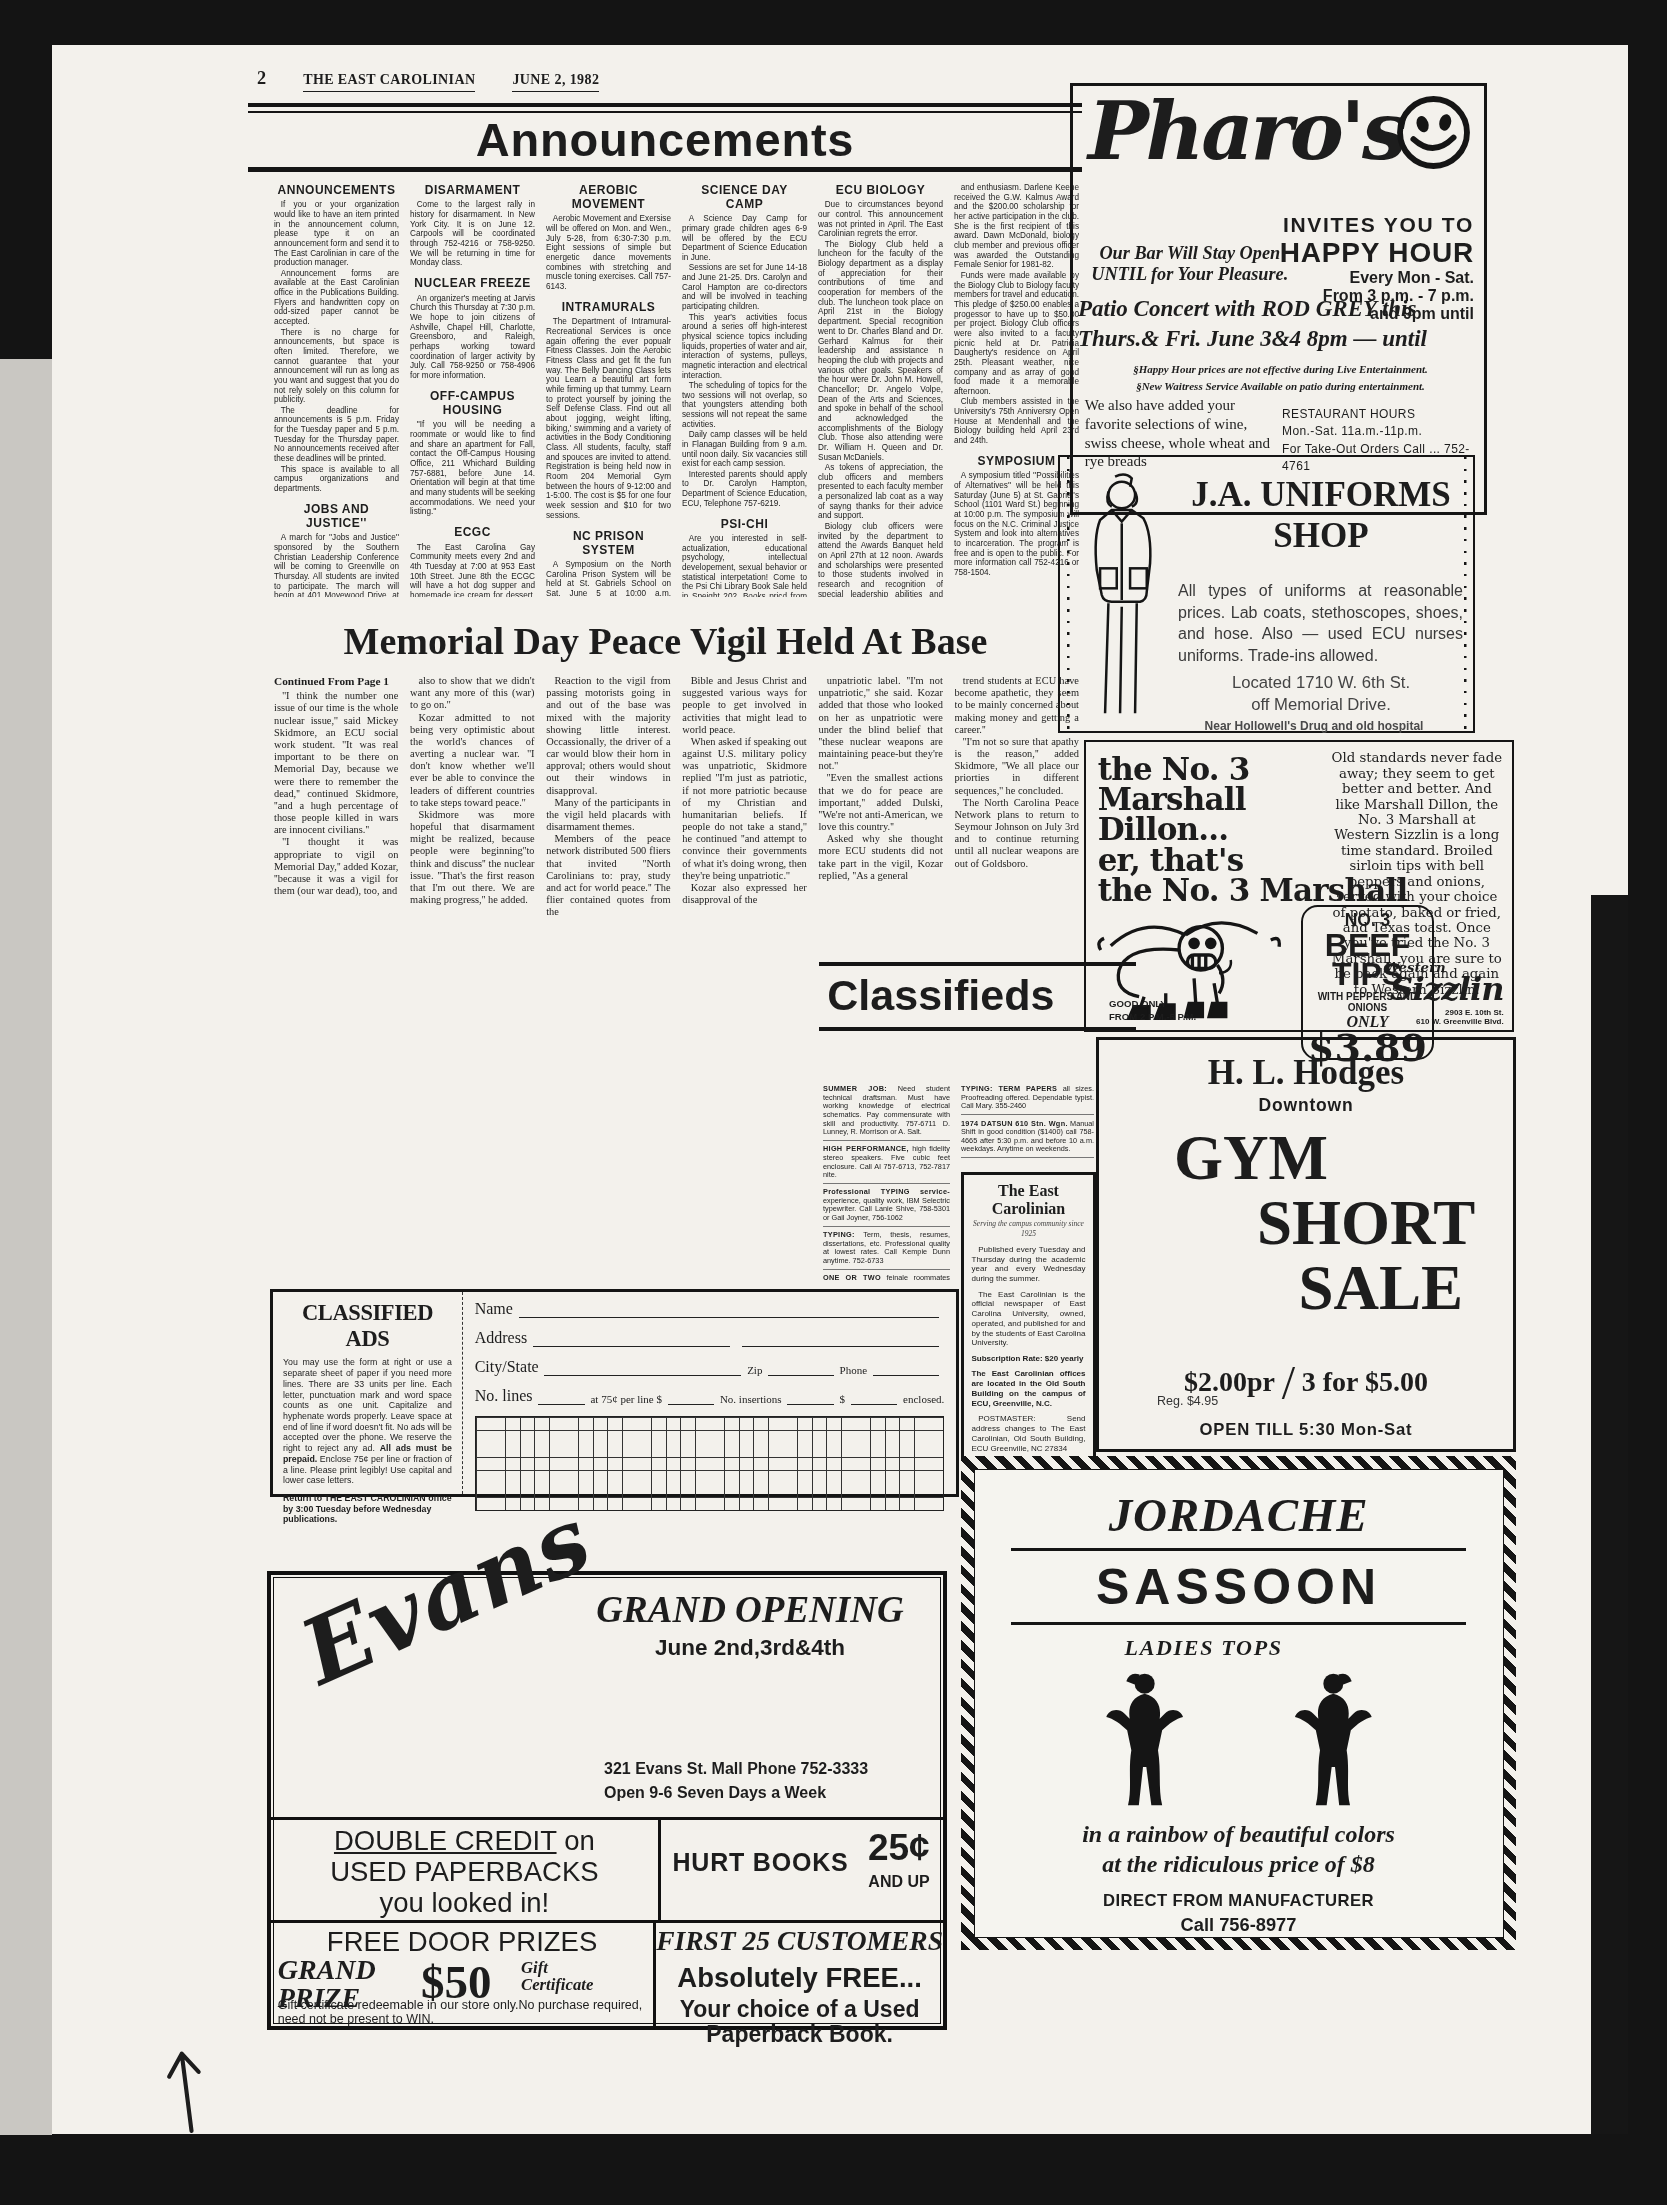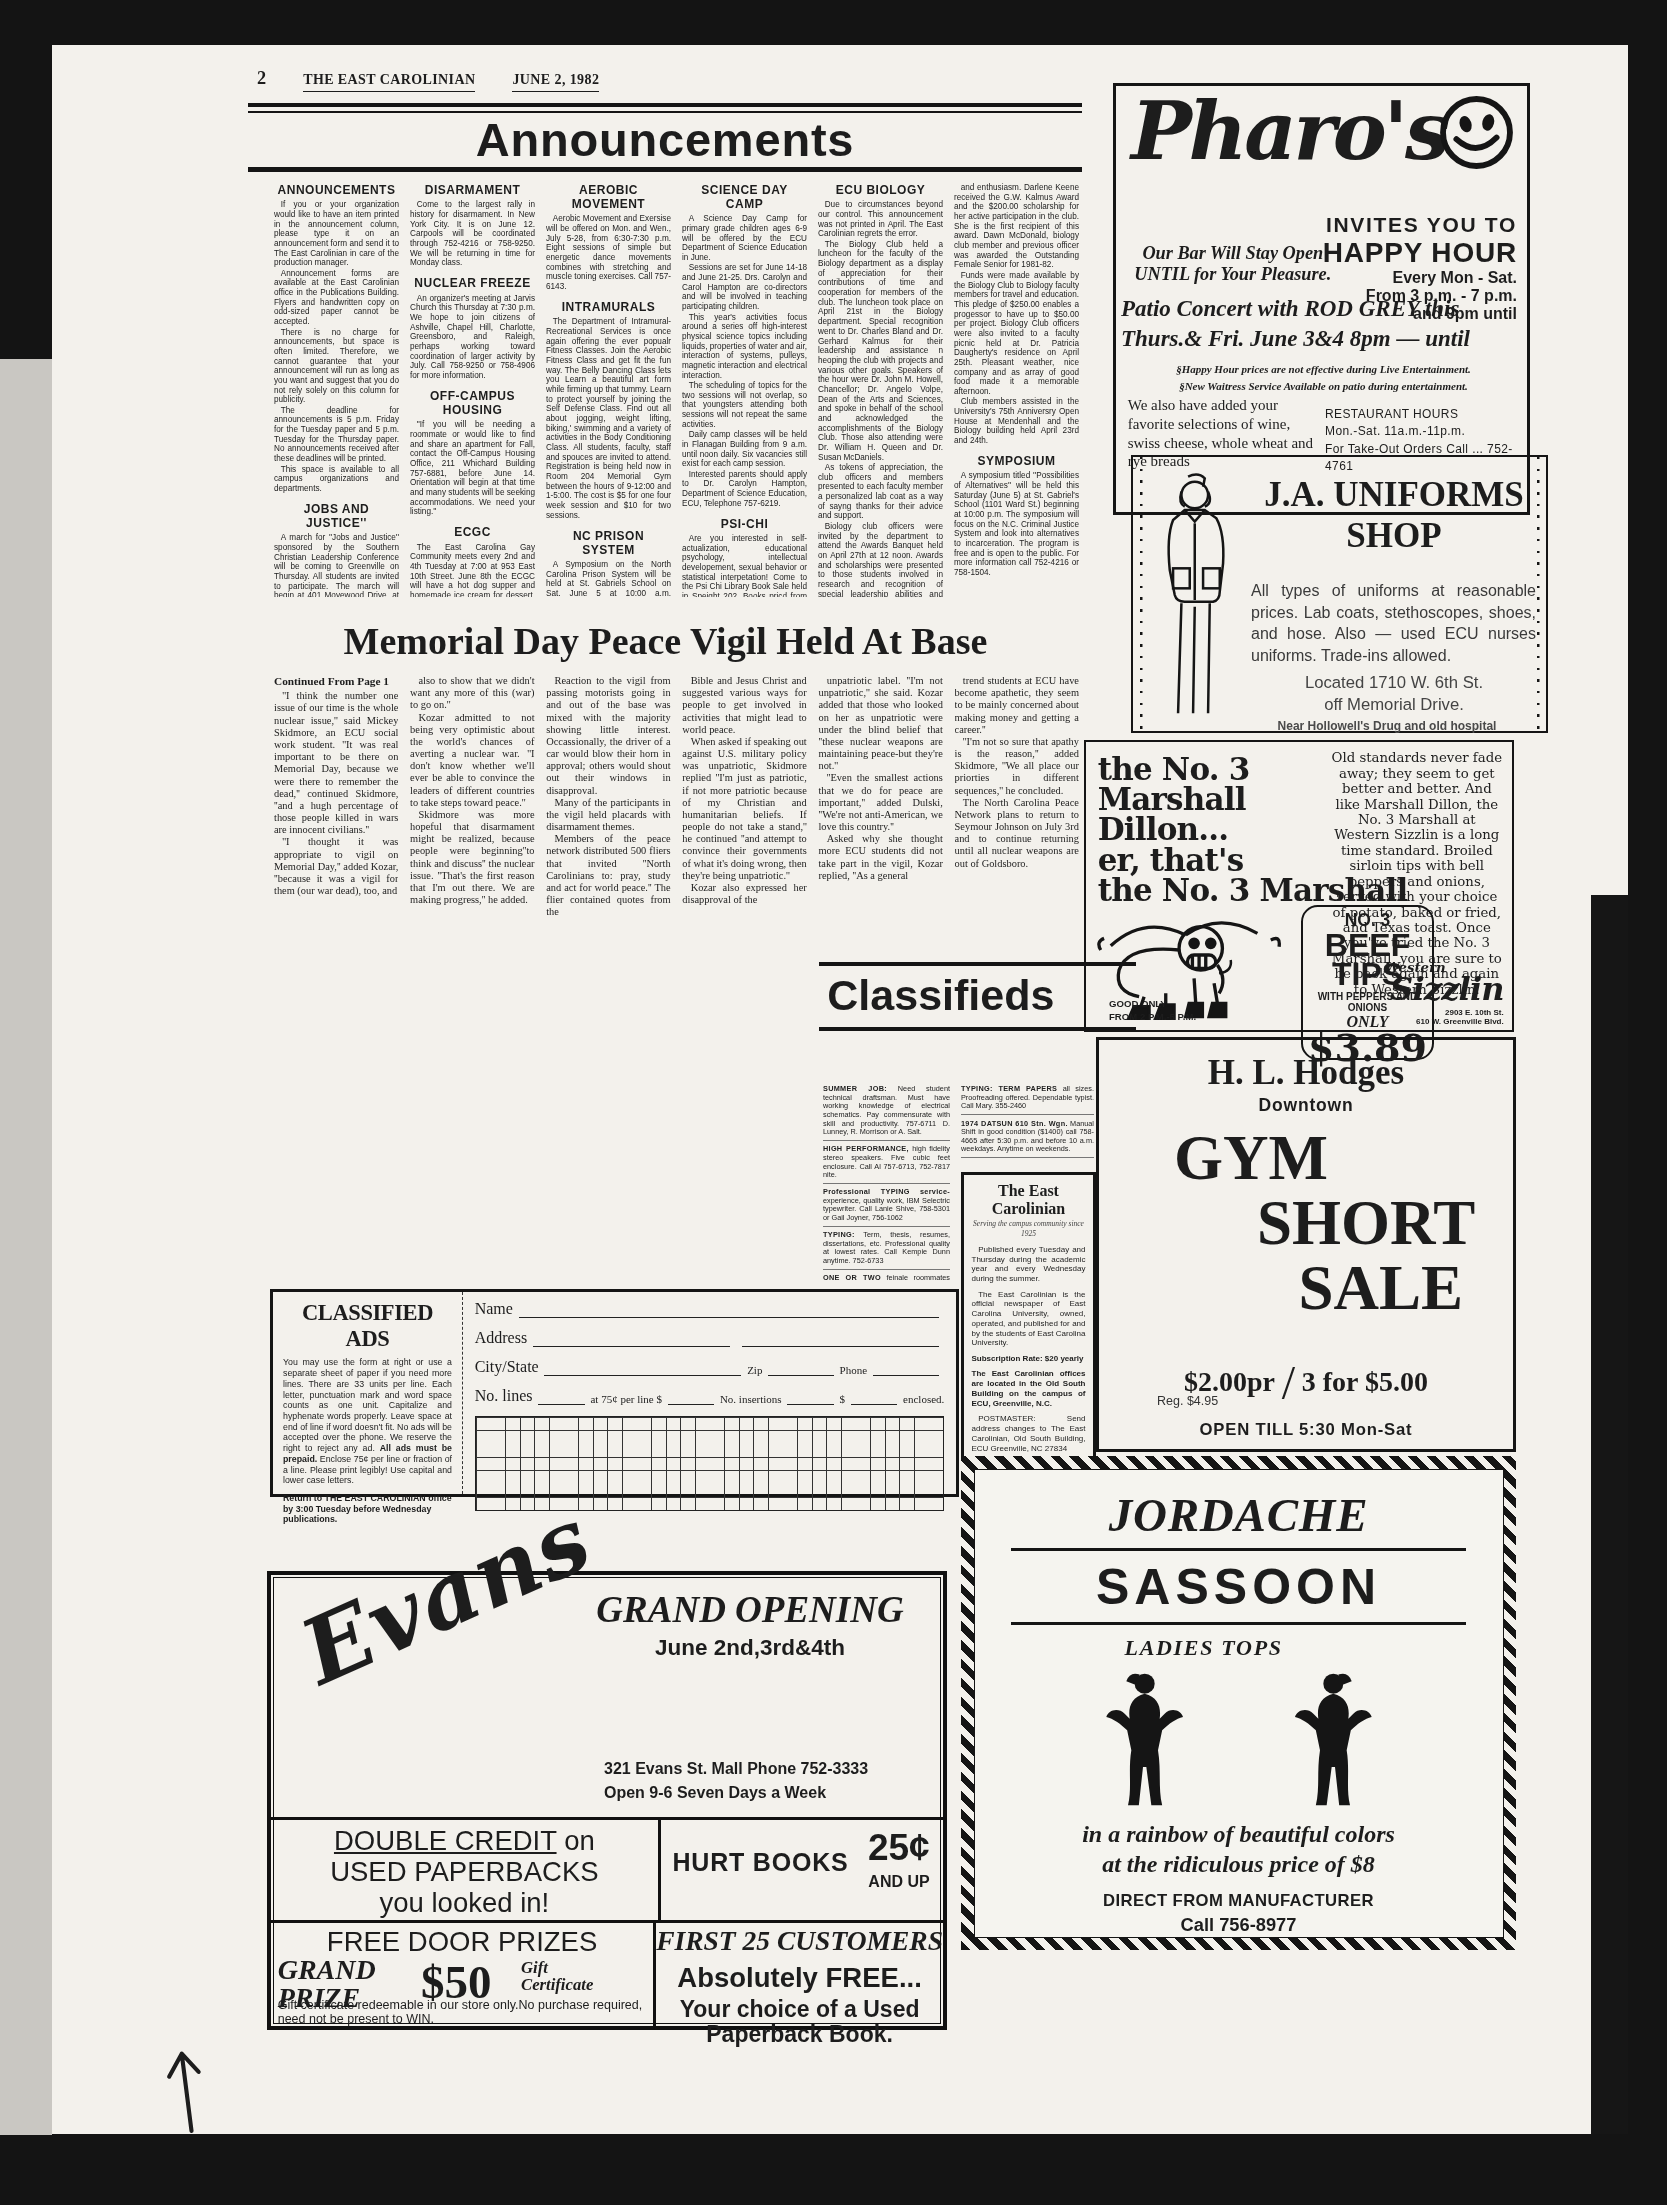--- a/index.html
+++ b/index.html
@@ -14,34 +14,34 @@
   .ann-title{position:absolute;left:196px;top:67px;width:834px;text-align:center;font-size:47px;font-weight:bold;letter-spacing:0.8px;}
   .thick-rule{position:absolute;left:196px;top:122px;width:834px;height:5px;background:#151515;}
   
   .ann-row{position:absolute;left:222px;top:138px;width:805px;height:414px;display:flex;gap:11px;}
   .ann-col{flex:1;overflow:hidden;}
   .ann-h{font-size:12px;font-weight:bold;text-align:center;letter-spacing:0.5px;margin:8.3px 0 3.3px 0;}
   .ann-h:empty{display:none;}
   .ann-item:first-child .ann-h{margin-top:0;}
   .ap{font-size:8.2px;line-height:1.18;text-align:justify;margin:0 0 0.8px 0;text-indent:6.7px;color:#222;}
   
-  .pharos{position:absolute;left:1061px;top:38px;width:417px;height:432px;border:3.3px solid #151515;box-sizing:border-box;text-decoration:underline;}
+  .pharos{position:absolute;left:1018px;top:38px;width:417px;height:432px;border:3.3px solid #151515;box-sizing:border-box;text-decoration:underline;}
   .ph-logo{position:absolute;left:15px;top:-3.3px;font:bold italic 81px "DejaVu Serif",serif;letter-spacing:-3.3px;}
   .ph-smiley{position:absolute;right:11.7px;top:8.3px;}
   .ph-invites{position:absolute;right:10px;top:127px;text-align:right;font-weight:bold;}
   .ph-invites .l1{font-size:21px;letter-spacing:1.7px;}
   .ph-invites .l2{font-size:28px;letter-spacing:0.8px;}
   .ph-invites .l3,.ph-invites .l4,.ph-invites .l5{font-size:16px;}
   .ph-bar{position:absolute;left:8.3px;top:157px;width:217px;text-align:center;font:bold italic 18.3px "Liberation Serif",serif;}
   .ph-patio{position:absolute;left:5px;top:208px;width:405px;text-align:left;font:bold italic 23px "Liberation Serif",serif;line-height:1.3;}
   .ph-notes{position:absolute;left:5px;top:275px;width:405px;text-align:center;font:bold italic 11px "Liberation Serif",serif;line-height:1.5;}
   .ph-added{position:absolute;left:11.7px;top:310px;width:192px;font:15px "Liberation Serif",serif;line-height:1.25;}
   .ph-rest{position:absolute;right:10px;top:320px;width:192px;font-size:12px;line-height:1.45;letter-spacing:0.4px;}
   
-  .unif{position:absolute;left:1079px;top:410px;width:417px;height:278px;border:2.5px solid #151515;box-sizing:border-box;background:
+  .unif{position:absolute;left:1006px;top:410px;width:417px;height:278px;border:2.5px solid #151515;box-sizing:border-box;background:
     repeating-linear-gradient(to bottom,#151515 0 2.5px,transparent 2.5px 11.7px) 6.7px 0/2.5px 100% no-repeat,
     repeating-linear-gradient(to bottom,#151515 0 2.5px,transparent 2.5px 11.7px) calc(100% - 6.7px) 0/2.5px 100% no-repeat;}
   .unif-title{position:absolute;left:117px;top:18.3px;width:288px;text-align:center;font:bold 35px "Liberation Serif",serif;line-height:1.15;}
   .unif-body{position:absolute;left:118px;top:123px;width:285px;font-size:16px;line-height:1.35;text-align:justify;color:#3a3a3a;}
   .unif-loc{position:absolute;left:117px;top:215px;width:288px;text-align:center;font-size:16.7px;line-height:1.3;color:#444;}
   .unif-near{position:absolute;left:100px;top:262px;width:308px;text-align:center;font-size:12px;font-weight:bold;color:#4a4a4a;}
   
   .sizz{position:absolute;left:1032px;top:695px;width:430px;height:292px;border:2.5px solid #151515;box-sizing:border-box;}
   .sz-head{position:absolute;left:11.7px;top:11.7px;font-family:"DejaVu Serif",serif;font-weight:bold;font-size:31px;line-height:.98;letter-spacing:-0.8px;white-space:nowrap;}
   .sz-body{position:absolute;right:6.7px;top:8.3px;width:177px;font:13.3px "DejaVu Serif",serif;line-height:1.16;text-align:center;}

